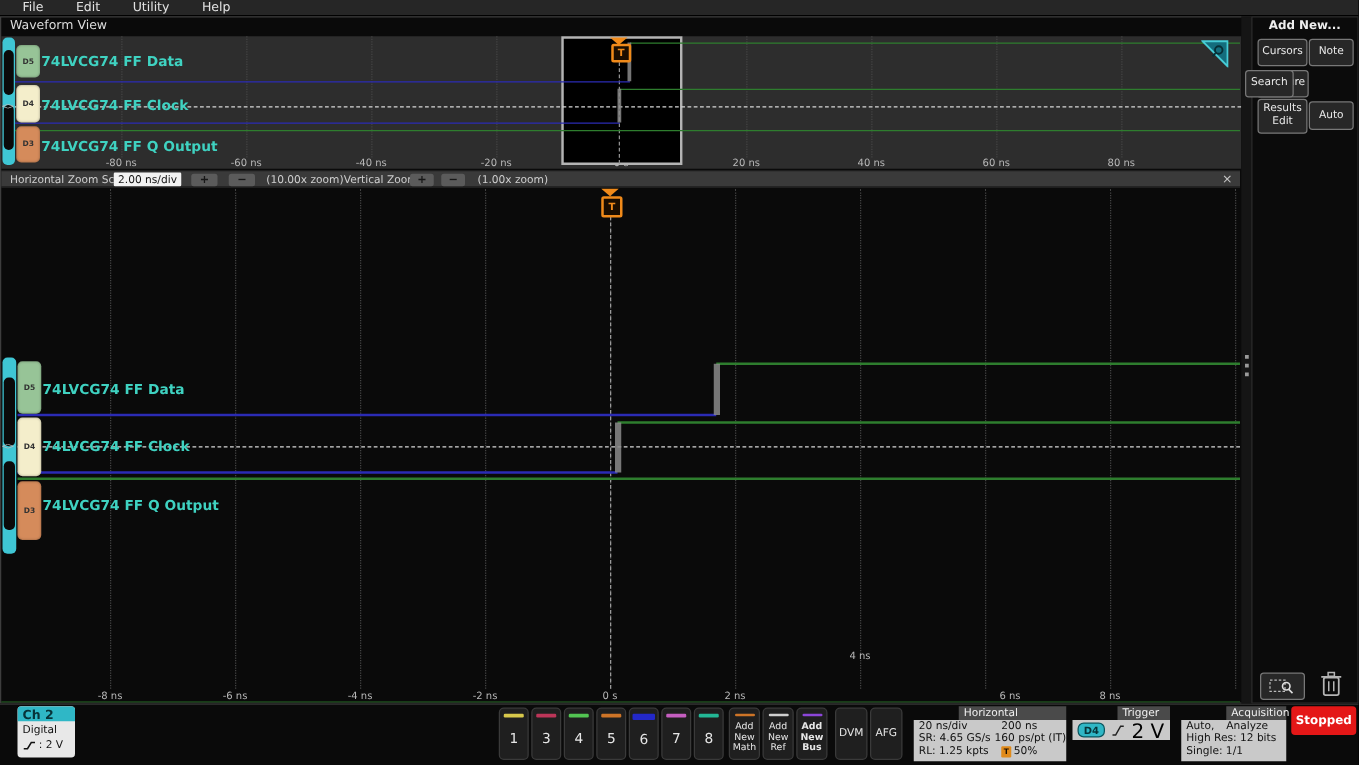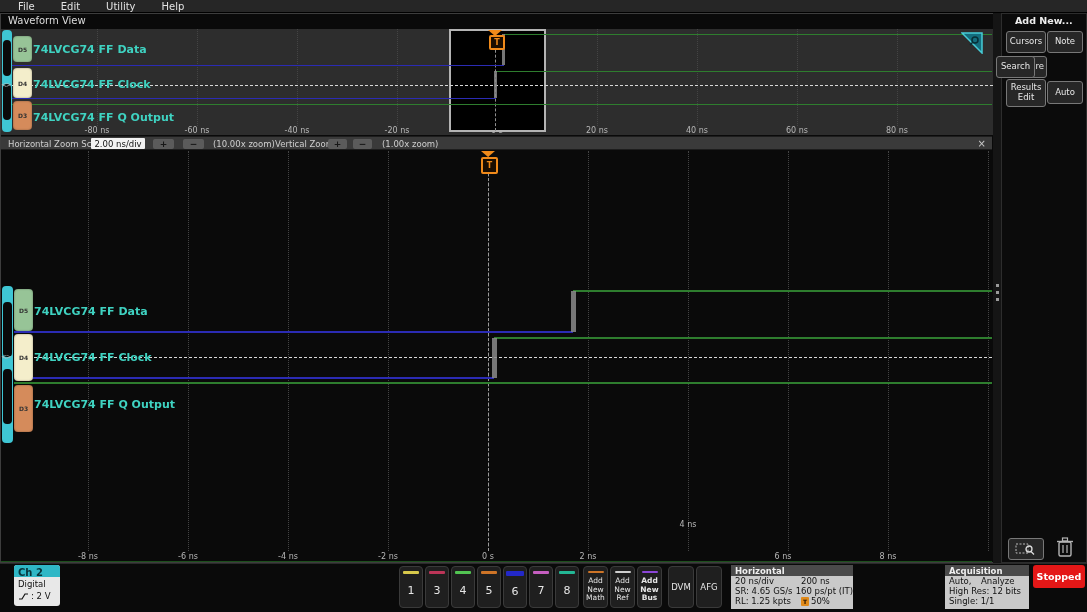--- a/index.html
+++ b/index.html
@@ -57,22 +57,22 @@
   #ch2-badge{left:14px;top:565px;width:46px;height:41px;border-radius:3px;overflow:hidden;background:#e8e8e8;}
   #ch2-head{height:12px;background:#2fb7c6;color:#07343a;font-size:10px;font-weight:bold;padding:2px 0 0 4px;box-sizing:border-box;}
   .ch2-line{font-size:8.5px;color:#111;padding-left:4px;margin-top:2px;display:flex;align-items:center;gap:2px;}
   .bb-btn{position:absolute;top:566px;height:42px;background:#1f1f1f;border:1px solid #3a3a3a;border-radius:4px;
           box-sizing:border-box;color:#e6e6e6;display:flex;flex-direction:column;align-items:center;}
   .bb-stripe{margin-top:4px;width:16px;height:2px;border-radius:1px;}
   .bb-num{flex:1;display:flex;align-items:center;font-size:11px;}
   .bb-addtxt{flex:1;display:flex;align-items:center;text-align:center;font-size:7.5px;line-height:1.15;}
   .bb-plain{flex:1;display:flex;align-items:center;font-size:8.5px;}
   .info-panel{position:absolute;top:565px;height:44px;}
-  .info-head{height:11px;background:#4a4a4a;color:#f0f0f0;font-size:8.5px;font-weight:700;padding:0 0 0 4px;
-             display:flex;align-items:center;}
+  .info-head{height:11px;background:#4a4a4a;color:#f0f0f0;font-size:8.5px;font-weight:400;padding:0 0 0 4px;
+             display:flex;align-items:center;margin-left:36px;}
   .info-body{background:#c9c9c9;color:#111;font-size:8.5px;}
   .info-row{display:flex;height:10px;align-items:center;}
   .ic1{width:70px;padding-left:4px;box-sizing:border-box;white-space:nowrap;}
   .ic2{white-space:nowrap;display:flex;align-items:center;gap:2px;}
   #trigger-body{display:flex;align-items:center;gap:5px;height:16px;background:#c9c9c9;padding-left:4px;}
   .d4-pill{background:#2fb7c6;color:#07343a;font-size:8px;font-weight:bold;border-radius:5px;padding:0 4px;height:10px;
            display:flex;align-items:center;border:1px solid #0a565f;}
   #stopped-btn{left:1033px;top:565px;width:52px;height:23px;background:#e41717;border-radius:3px;color:#fff;
                font-size:9.5px;font-weight:bold;display:flex;align-items:center;justify-content:center;}
   .tpos-icon{width:8px;height:9px;background:#e08a1a;border-radius:1px;color:#1a0d00;font-size:6px;font-weight:bold;
@@ -121,21 +121,21 @@
       <div class="tick-label" style="position: absolute; left: 288px; top: 552px;">-4 ns</div>
       <div class="grid-v dim" style="position: absolute; left: 388px; top: 151px; height: 400px;"></div>
       <div class="tick-label" style="position: absolute; left: 388px; top: 552px;">-2 ns</div>
       <div class="grid-v dim" style="position: absolute; left: 488px; top: 151px; height: 400px;"></div>
       <div class="tick-label" style="position: absolute; left: 488px; top: 552px;">0 s</div>
       <div class="grid-v dim" style="position: absolute; left: 588px; top: 151px; height: 400px;"></div>
       <div class="tick-label" style="position: absolute; left: 588px; top: 552px;">2 ns</div>
       <div class="grid-v dim" style="position: absolute; left: 688px; top: 151px; height: 400px;"></div>
       <div class="tick-label" style="position: absolute; left: 688px; top: 520px;">4 ns</div>
       <div class="grid-v dim" style="position: absolute; left: 788px; top: 151px; height: 400px;"></div>
-      <div class="tick-label" style="position: absolute; left: 783px; top: 552px;">6 ns</div>
+      <div class="tick-label" style="position: absolute; left: 808px; top: 552px;">6 ns</div>
       <div class="grid-v dim" style="position: absolute; left: 888px; top: 151px; height: 400px;"></div>
       <div class="tick-label" style="position: absolute; left: 888px; top: 552px;">8 ns</div>
       <div class="grid-v dim" style="position: absolute; left: 988px; top: 151px; height: 400px;"></div>
     </div>
   <div id="zoom-box" class="abs"></div>
   <div class="abs trig-dash" style="left:495px;top:40px;height:91px;"></div>
   <div class="abs level-dash" style="left:10px;top:85px;width:983px;"></div>
 
   <div class="abs trig-dash" style="left:488px;top:173px;height:378px;border-left-color:#9a9a9a;"></div>
   <div class="abs level-dash" style="left:14px;top:357px;width:978px;"></div>
@@ -264,20 +264,30 @@
         <div class="info-row">
           <div class="ic1">RL: 1.25 kpts</div>
           <div class="ic2">
             <div class="tpos-icon">T</div>
             <span>50%</span>
           </div>
         </div>
       </div>
   </div>
 
+  <div class="info-panel" style="left:858px;width:78px;">
+    <div class="info-head">Trigger</div>
+    <div id="trigger-body">
+      <span class="d4-pill">D4</span>
+      <svg width="11" height="11">
+        <path d="M1,9 H3.5 L7.5,2 H10" fill="none" stroke="#222" stroke-width="1.2"></path>
+      </svg>
+      <span>2 V</span>
+    </div>
+  </div>
 
   <div class="info-panel" style="left:945px;width:84px;">
     <div class="info-head">Acquisition</div>
     <div class="info-body" id="acq-body" style="height:33px;">
         <div class="info-row">
           <div class="ic1" style="width: 36px;">Auto,</div>
           <div class="ic2">Analyze</div>
         </div>
         <div class="info-row">
           <div class="ic1" style="width: auto;">High Res: 12 bits</div>

